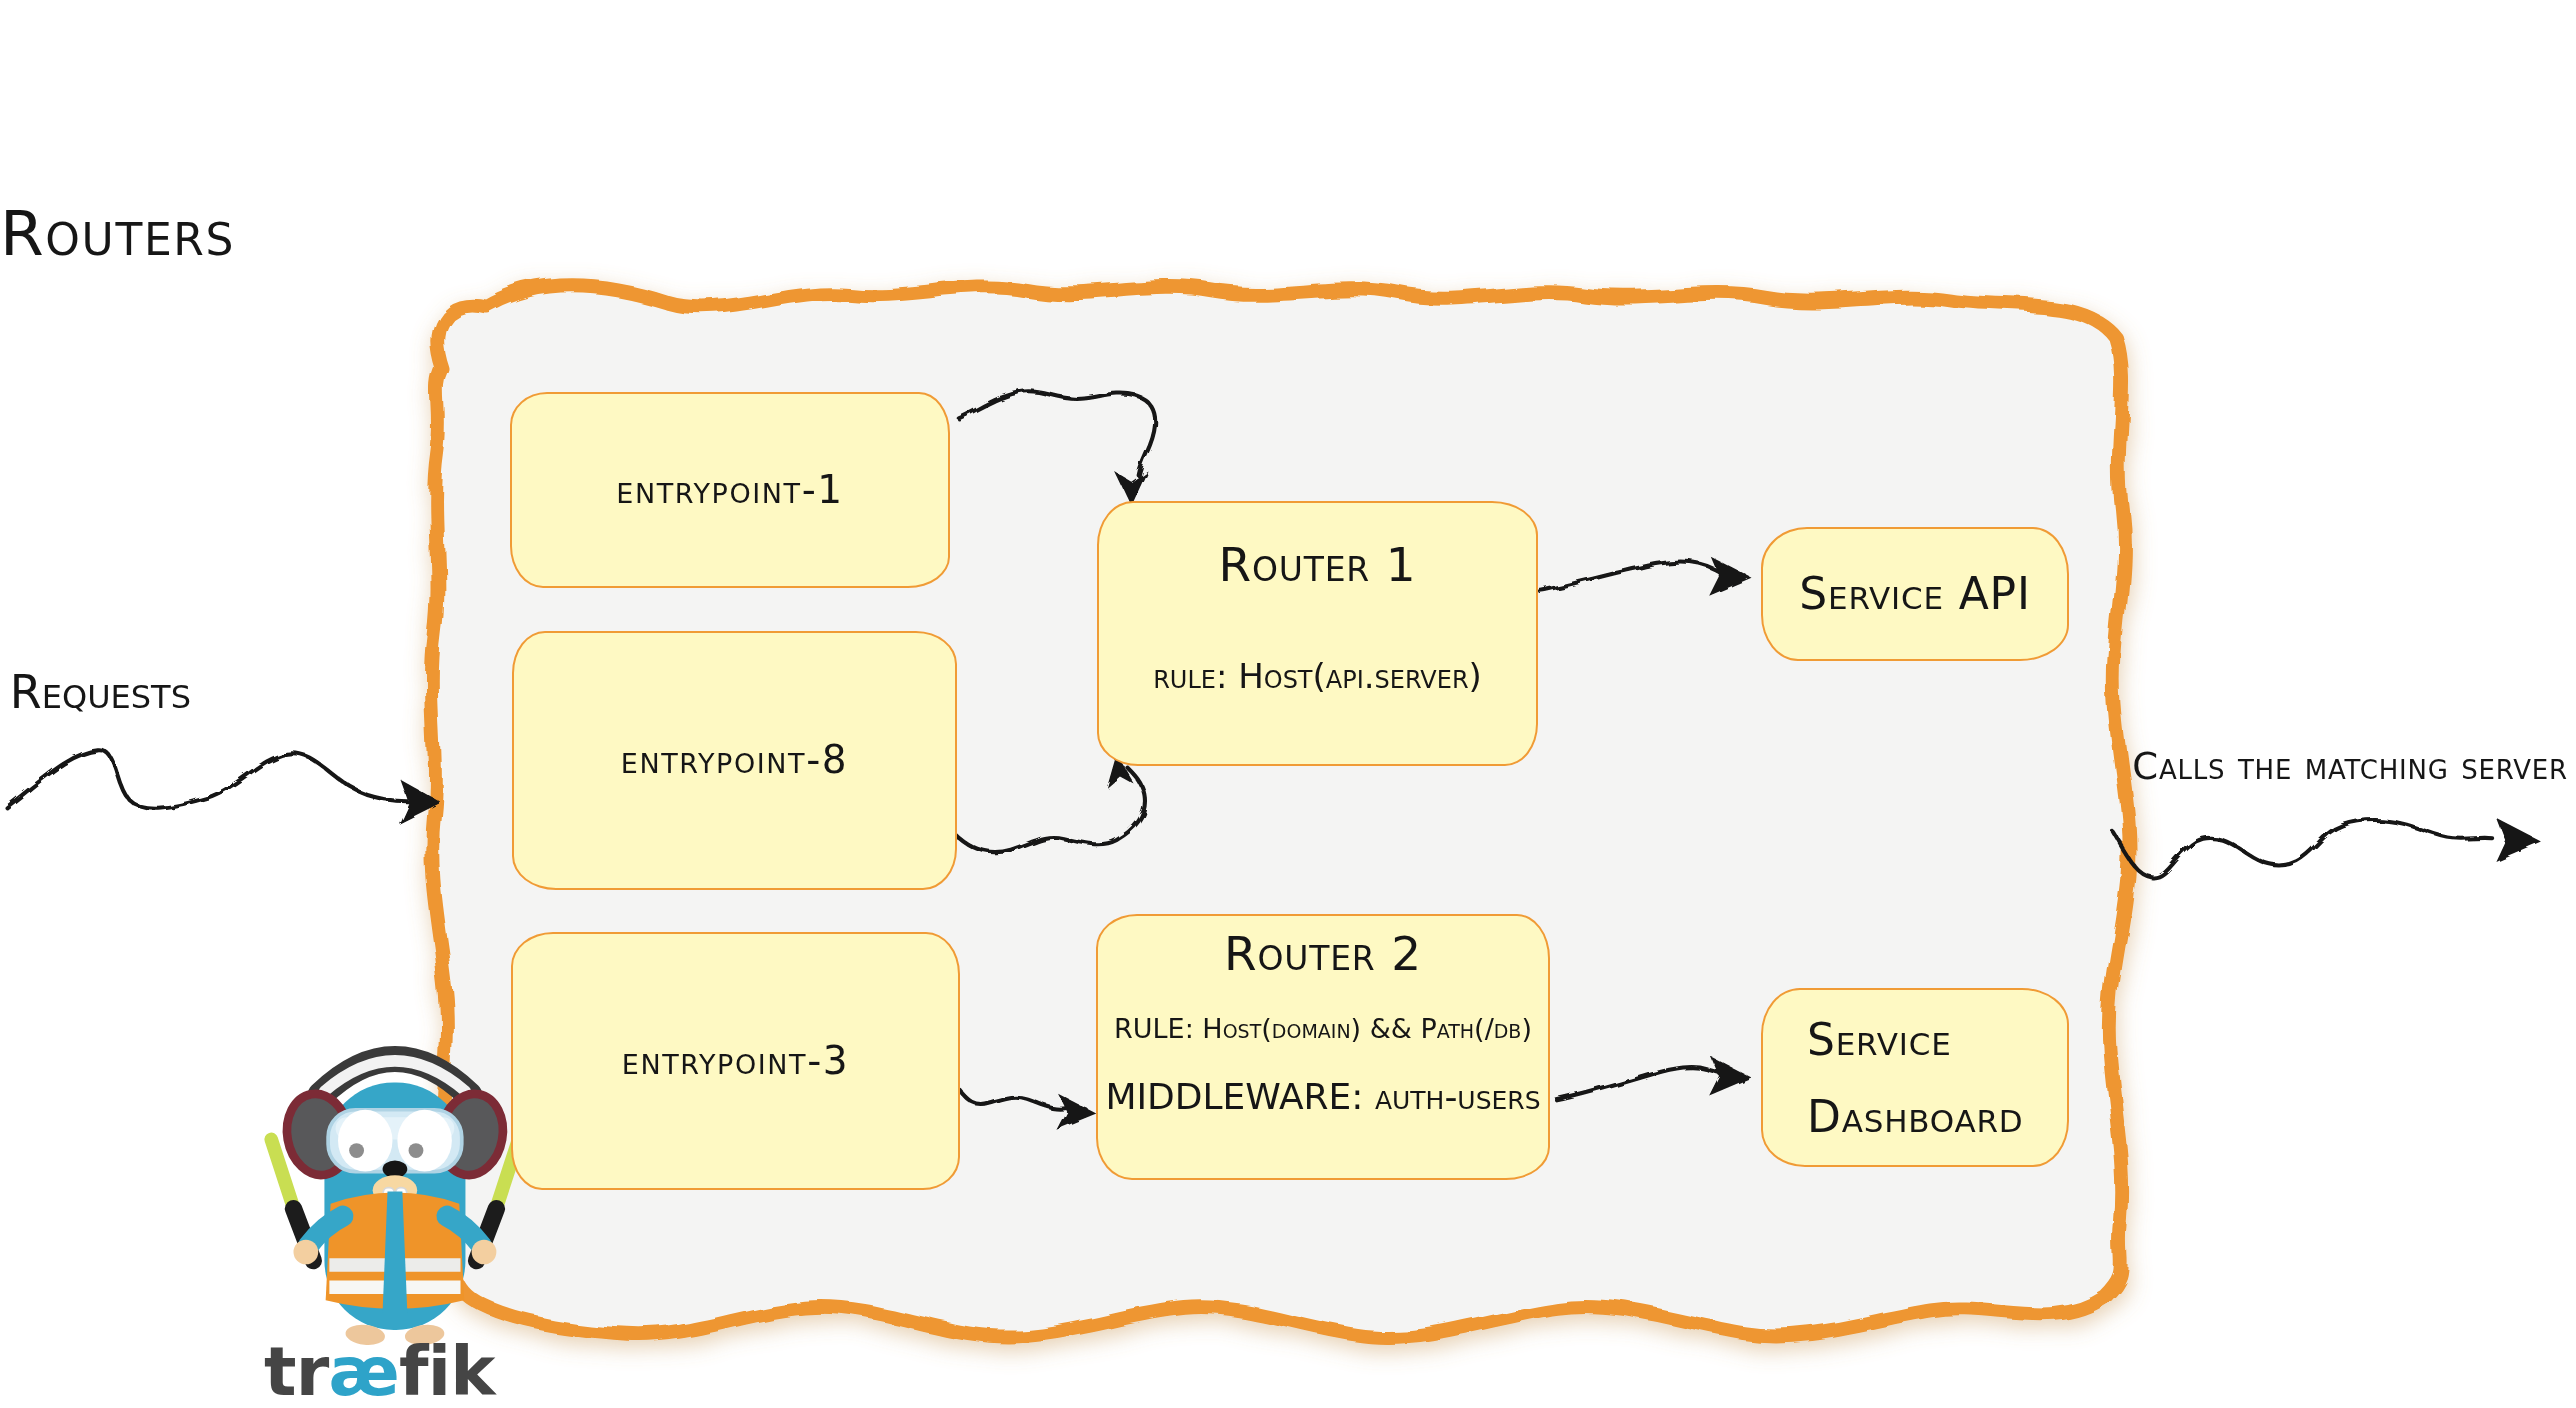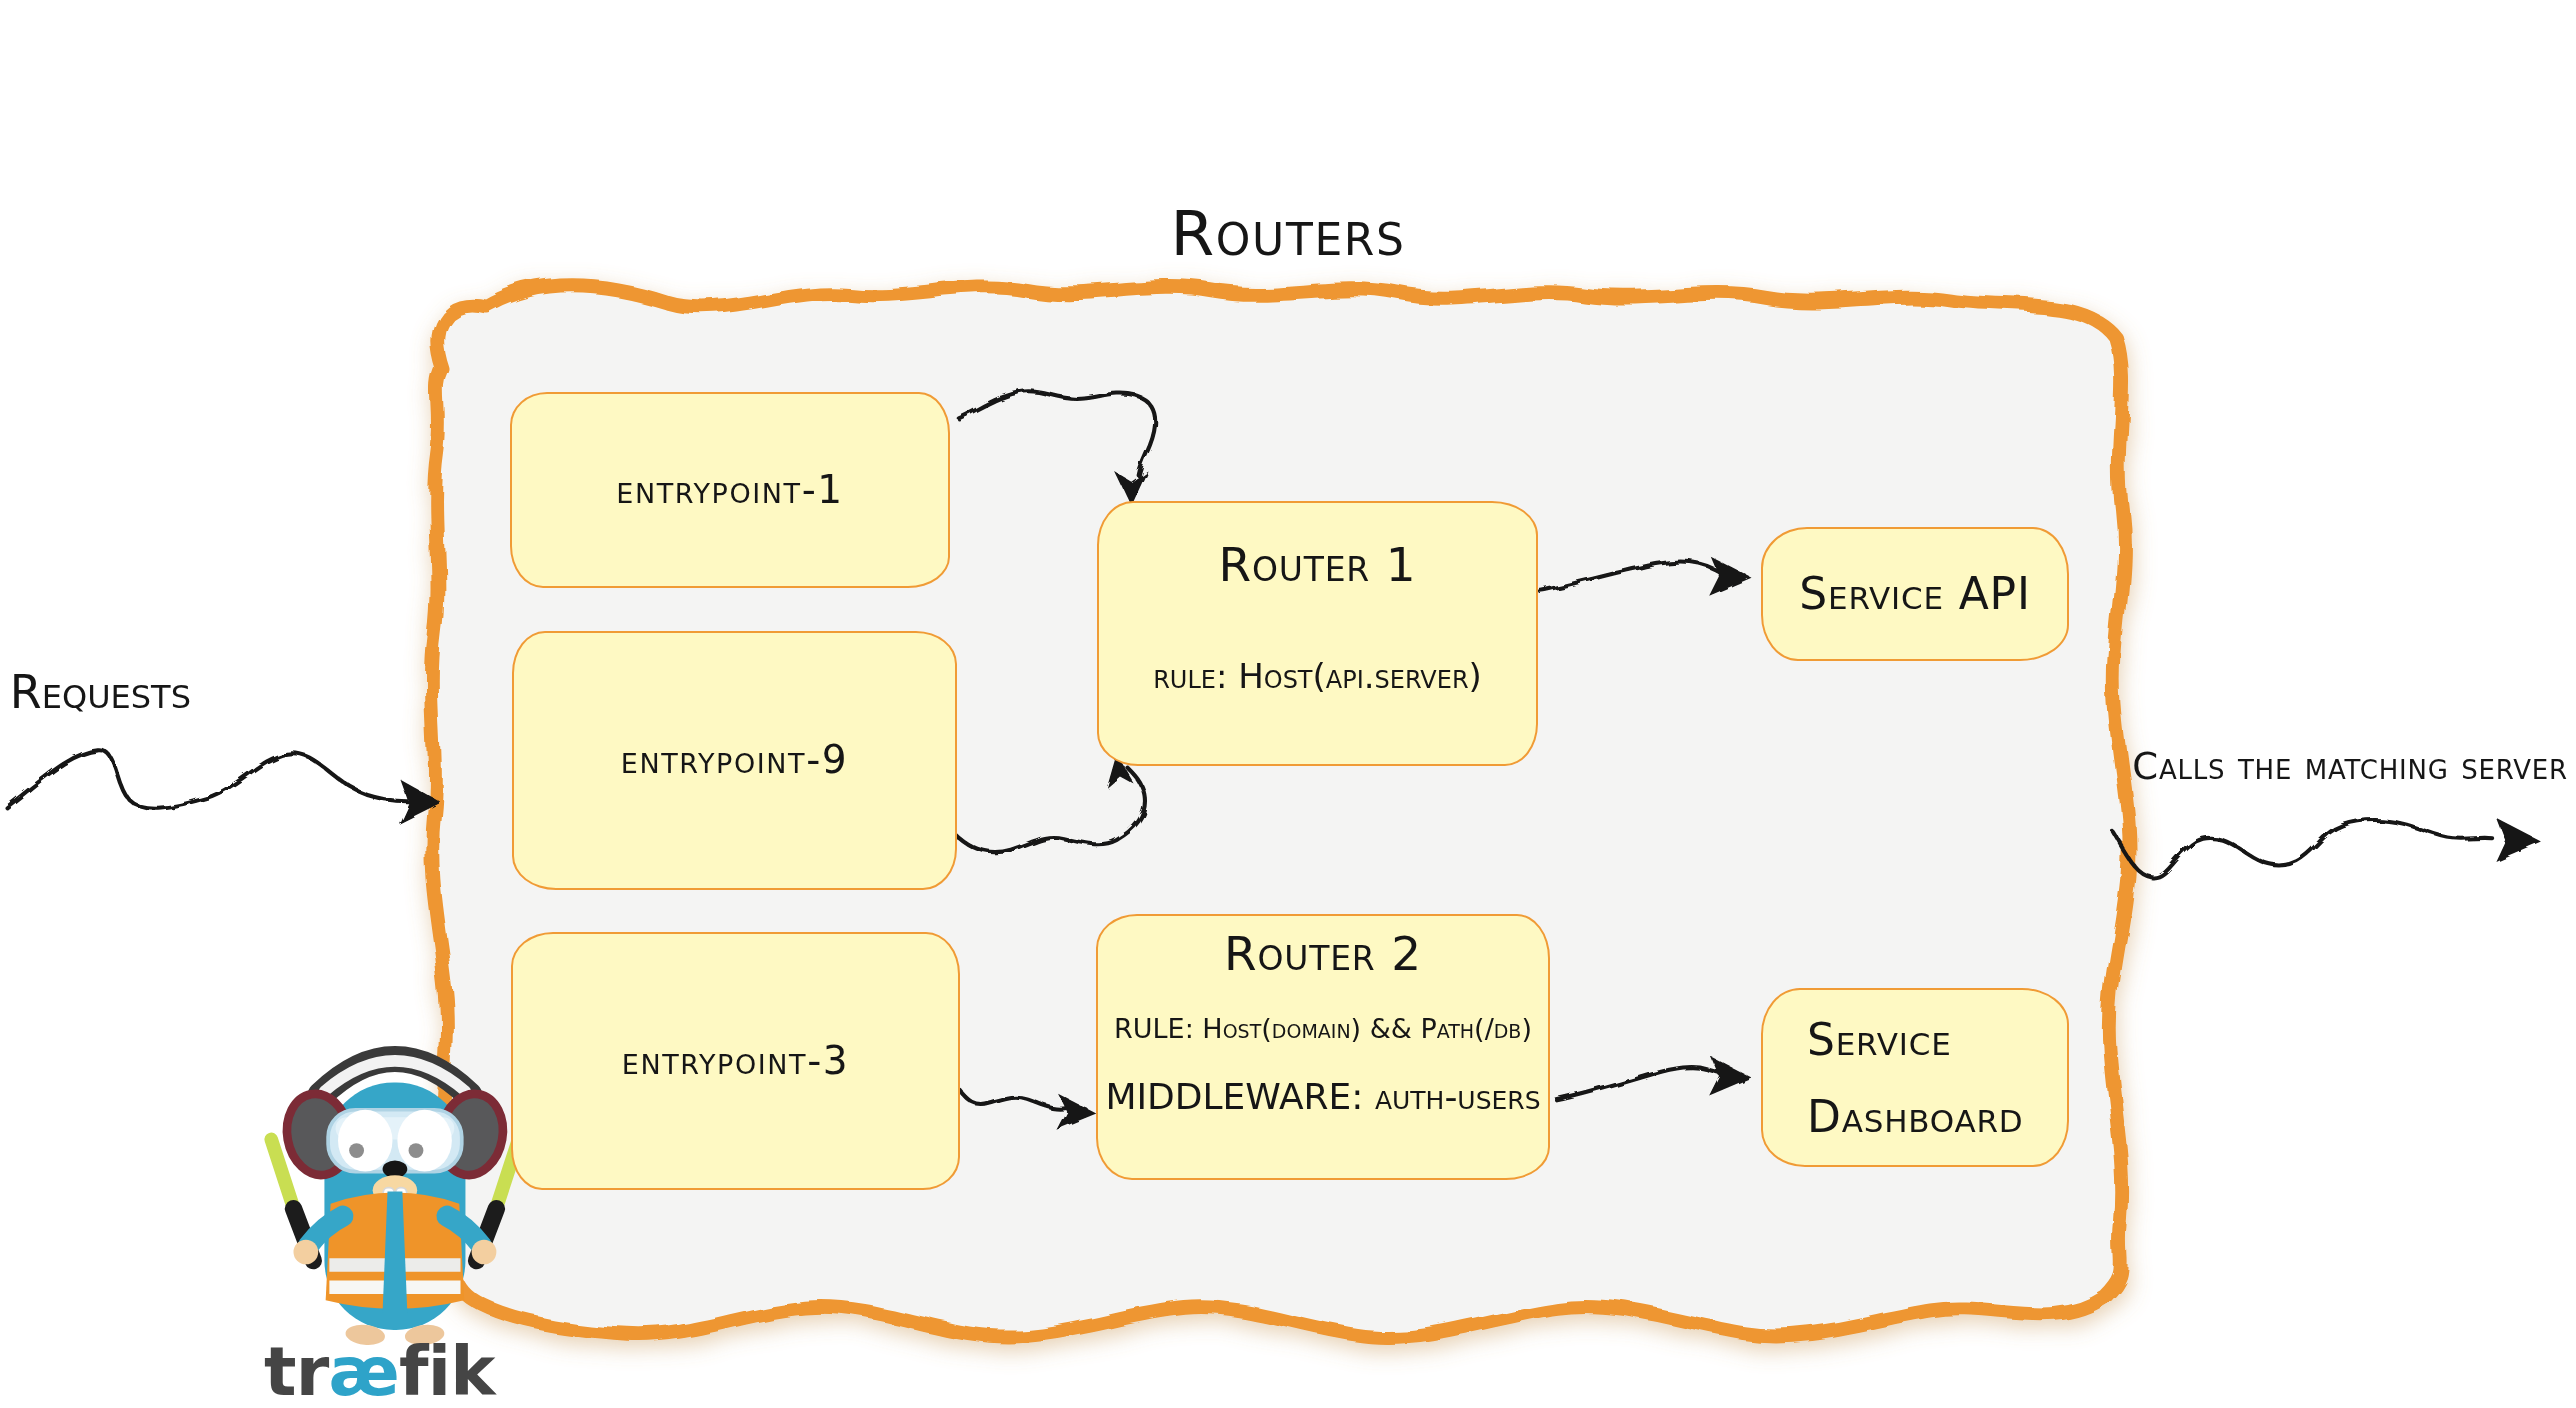--- a/index.html
+++ b/index.html
@@ -8,21 +8,21 @@
     font-family:"DejaVu Sans",sans-serif;background:#ffffff;
   }
   .hand{
     font-variant:small-caps;
     color:#161616;
     font-weight:500;
     white-space:nowrap;
     line-height:1.1;
   }
   .abs{position:absolute;}
-  #title{left:0;top:199px;width:2576px;text-align:center;font-size:63px;letter-spacing:1.6px;}
+  #title{left:0;top:199px;width:2576px;text-align:left;font-size:63px;letter-spacing:1.6px;}
   #requests-label{left:9.8px;top:667px;font-size:46px;}
   #calls-label{right:8.1px;top:747px;font-size:37px;letter-spacing:0.8px;}
   #artwork{position:absolute;left:0;top:0;}
   .node{
     position:absolute;
     background:#fef9c3;
     border:2.8px solid #F09B35;
     display:flex;flex-direction:column;align-items:center;justify-content:center;
     box-sizing:border-box;
   }
@@ -167,21 +167,21 @@
 
   <div id="title" class="abs hand">Routers</div>
 
   <div id="requests-label" class="abs hand">Requests</div>
   <div id="calls-label" class="abs hand">Calls the matching server</div>
 
   <div id="node-ep1" class="node">
     <span class="hand ep-label">entrypoint-1</span>
   </div>
   <div id="node-ep2" class="node">
-    <span class="hand ep-label">entrypoint-9</span>
+    <span class="hand ep-label">entrypoint-8</span>
   </div>
   <div id="node-ep3" class="node">
     <span class="hand ep-label">entrypoint-3</span>
   </div>
 
   <div id="node-r1" class="node">
     <span class="hand router-name">Router 1</span>
     <span class="hand r1-rule">rule: Host(api.server)</span>
   </div>
 

